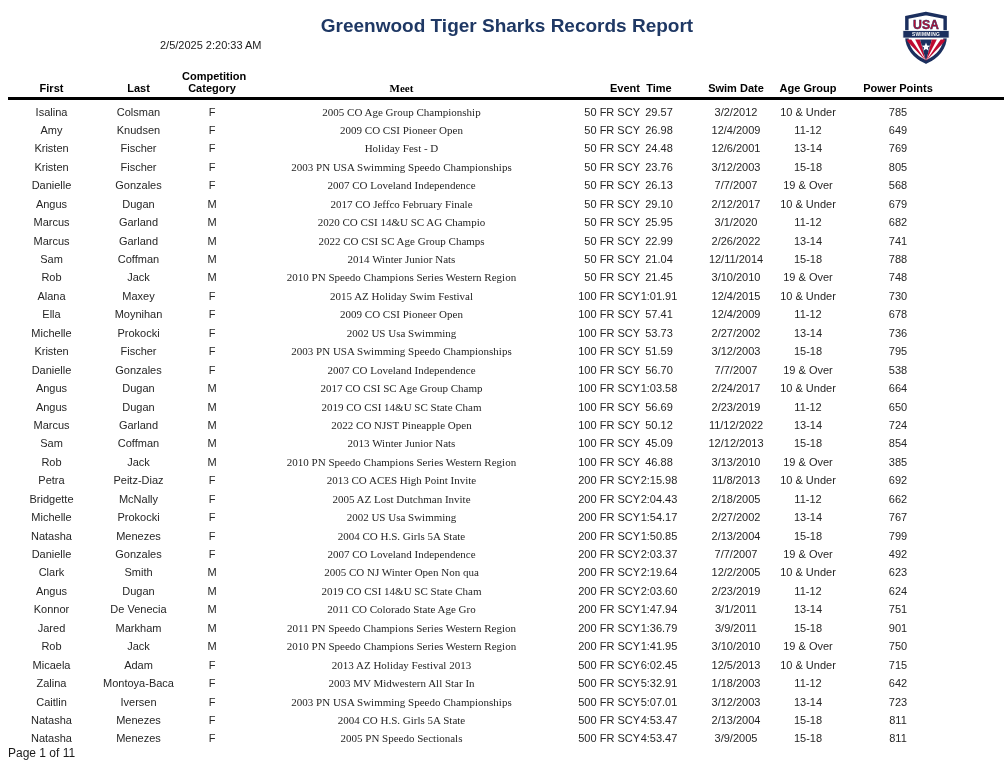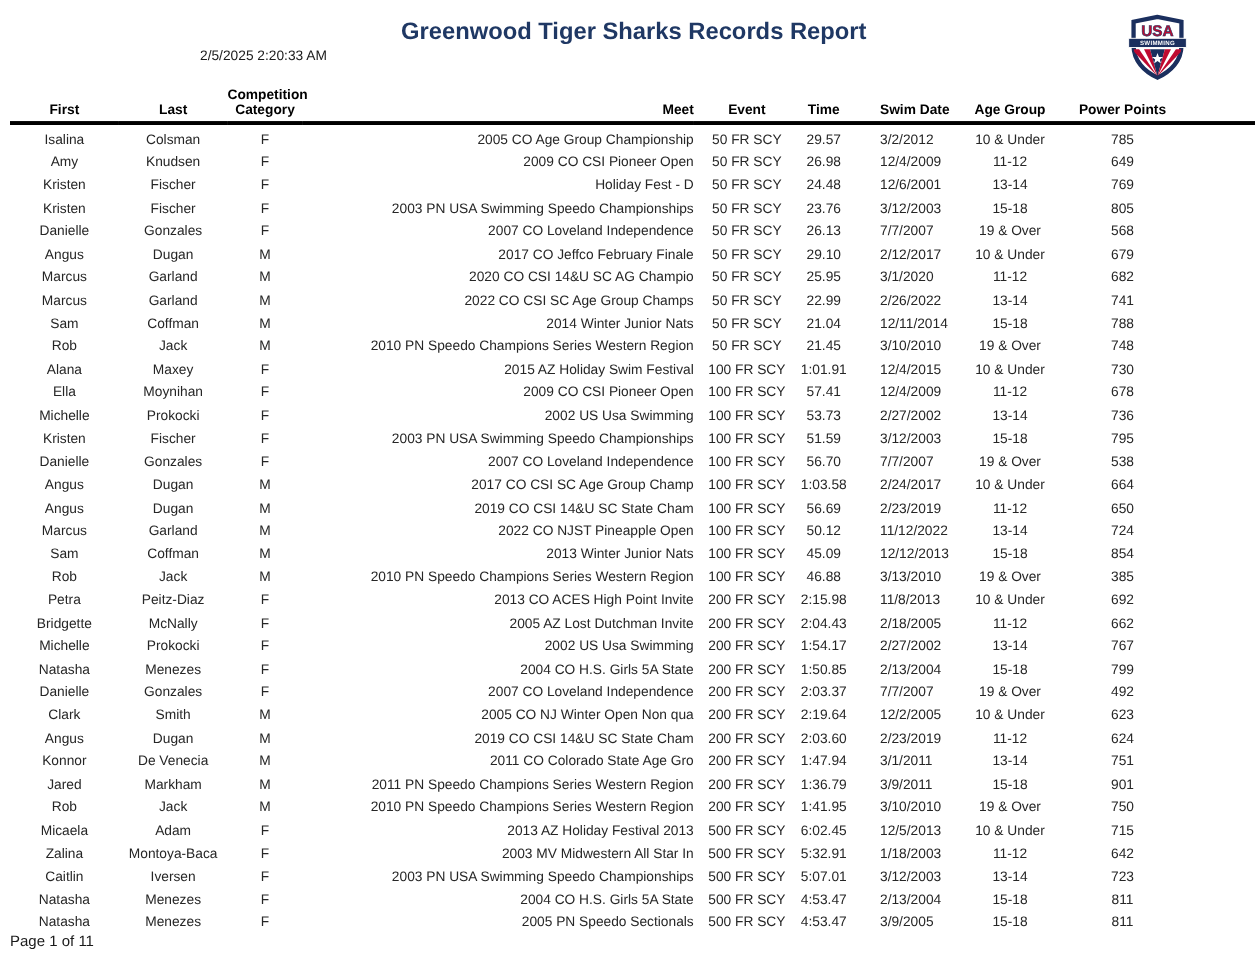--- a/index.html
+++ b/index.html
@@ -54,24 +54,24 @@
   thead tr { height: 32px; }
   tbody td {
     height: 18.43px;
     line-height: 18.43px;
     white-space: nowrap;
     overflow: hidden;
     color: #262626;
   }
   tbody tr:first-child td { padding-top: 3px; }
   .c0, .c1, .c2 { text-align: center; }
-  .c3 { text-align: right; padding-left: 6px; }
-  .c4 { text-align: center; }
+  .c3 { text-align: center; padding-left: 6px; font-family: Liberation Serif, serif; }
+  .c4 { text-align: right; }
   .c5 { text-align: center; padding-right: 10px; }
-  .c6 { text-align: left; padding-left: 16px; }
+  .c6 { text-align: center; padding-left: 16px; }
   .c7, .c8 { text-align: center; }
   .page-footer {
     position: absolute;
     top: 746px; left: 8px;
     font-size: 12px;
     color: #1a1a1a;
   }
 </style>
 </head>
 <body>

